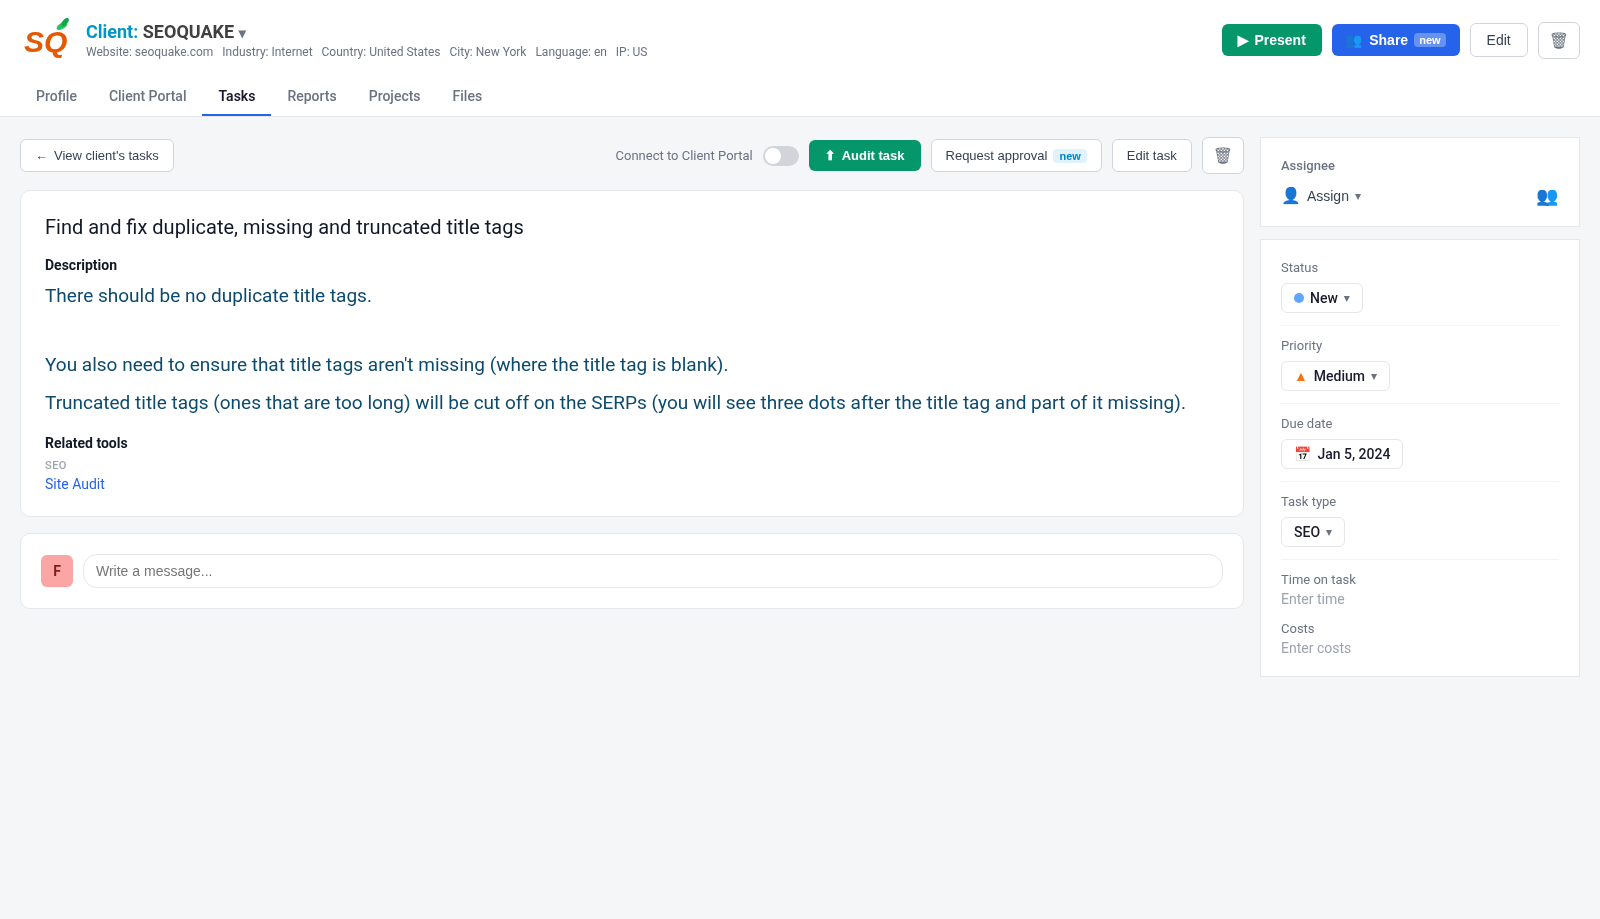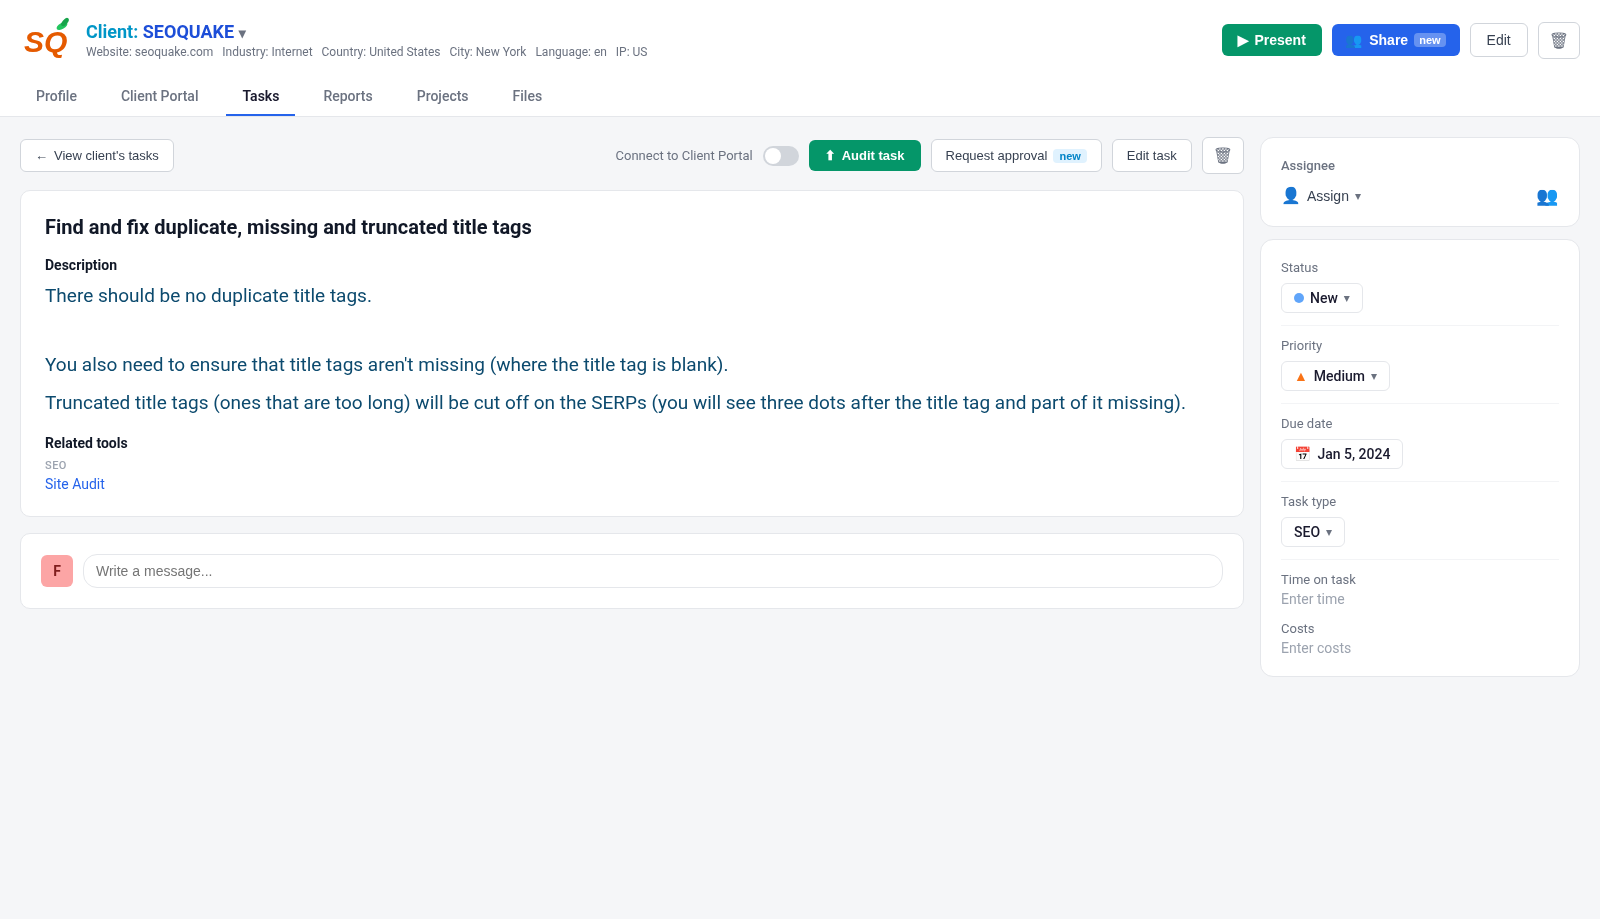--- a/index.html
+++ b/index.html
@@ -14,21 +14,21 @@
     .client-title span { color: #0096c7; font-weight: 700; }
     .client-meta { font-size: 12px; color: #6b7280; margin-top: 3px; }
     .header-actions { display: flex; align-items: center; gap: 10px; }
     .btn-present { background: #059669; color: #fff; border: none; border-radius: 6px; padding: 8px 16px; font-size: 14px; font-weight: 600; cursor: pointer; display: flex; align-items: center; gap: 6px; }
     .btn-share { background: #2563eb; color: #fff; border: none; border-radius: 6px; padding: 8px 14px; font-size: 14px; font-weight: 600; cursor: pointer; display: flex; align-items: center; gap: 6px; }
     .badge-new { background: rgba(255,255,255,0.3); border-radius: 4px; font-size: 11px; padding: 1px 5px; font-weight: 600; }
     .btn-edit { background: #fff; color: #374151; border: 1px solid #d1d5db; border-radius: 6px; padding: 8px 16px; font-size: 14px; font-weight: 500; cursor: pointer; }
     .btn-icon-sq { background: #fff; border: 1px solid #d1d5db; border-radius: 6px; padding: 8px 10px; cursor: pointer; color: #6b7280; font-size: 16px; }
 
     
-    .nav-tabs { display: flex; gap: 12px; }
+    .nav-tabs { display: flex; gap: 0; }
     .nav-tab { padding: 10px 16px; font-size: 14px; font-weight: 500; color: #6b7280; cursor: pointer; border-bottom: 2px solid transparent; text-decoration: none; }
     .nav-tab.active { color: #1a1a2e; border-bottom: 2px solid #2563eb; font-weight: 600; }
 
     
     .main { padding: 20px; display: flex; gap: 16px; }
 
     
     .task-area { flex: 1; min-width: 0; }
 
     
@@ -38,41 +38,41 @@
     .connect-label { font-size: 13px; color: #6b7280; }
     .toggle { width: 36px; height: 20px; background: #d1d5db; border-radius: 10px; position: relative; cursor: pointer; display: inline-block; }
     .toggle-knob { width: 16px; height: 16px; background: #fff; border-radius: 50%; position: absolute; top: 2px; left: 2px; transition: left 0.2s; }
     .btn-export { background: #059669; color: #fff; border: none; border-radius: 6px; padding: 8px 16px; font-size: 13px; font-weight: 600; cursor: pointer; display: flex; align-items: center; gap: 6px; }
     .btn-request { background: #fff; border: 1px solid #d1d5db; border-radius: 6px; padding: 8px 14px; font-size: 13px; color: #374151; cursor: pointer; display: flex; align-items: center; gap: 6px; font-weight: 500; }
     .badge-new2 { background: #e0f2fe; color: #0284c7; border-radius: 4px; font-size: 11px; padding: 1px 6px; font-weight: 600; }
     .btn-edit-task { background: #fff; border: 1px solid #d1d5db; border-radius: 6px; padding: 8px 14px; font-size: 13px; color: #374151; cursor: pointer; font-weight: 500; }
 
     
     .task-card { background: #fff; border-radius: 10px; border: 1px solid #e5e7eb; padding: 24px; margin-bottom: 16px; }
-    .task-title { font-size: 20px; font-weight: 700; color: #111827; margin-bottom: 18px; }
+    .task-title { font-size: 20px; font-weight: 400; color: #111827; margin-bottom: 18px; }
     .task-section-title { font-size: 14px; font-weight: 700; color: #111827; margin-bottom: 8px; }
     .task-description { font-size: 19px; color: #0c4a6e; line-height: 1.6; margin-bottom: 16px; }
     .task-description p { margin-bottom: 8px; }
     .related-tools-label { font-size: 11px; color: #9ca3af; font-weight: 500; margin-bottom: 4px; text-transform: uppercase; letter-spacing: 0.5px; }
     .tool-link { color: #2563eb; font-size: 14px; text-decoration: none; cursor: pointer; }
 
     
     .comments-card { background: #fff; border-radius: 10px; border: 1px solid #e5e7eb; padding: 20px; }
     .comments-tabs { display: flex; gap: 0; border-bottom: 1px solid #e5e7eb; margin-bottom: 16px; align-items: center; justify-content: space-between; }
     .comments-tab-left { display: flex; gap: 0; }
     .comments-tab { padding: 8px 0; margin-right: 20px; font-size: 15px; font-weight: 600; color: #9ca3af; cursor: pointer; border-bottom: 2px solid transparent; }
     .comments-tab.active { color: #111827; border-bottom: 2px solid #2563eb; }
     .comments-icon-btn { width: 32px; height: 32px; border: 1px solid #e5e7eb; border-radius: 6px; display: flex; align-items: center; justify-content: center; cursor: pointer; color: #6b7280; background: #fff; font-size: 16px; }
     .comment-input-row { display: flex; align-items: center; gap: 10px; }
     .avatar-f { width: 32px; height: 32px; border-radius: 6px; background: #fca5a5; display: flex; align-items: center; justify-content: center; font-weight: 700; font-size: 14px; color: #7f1d1d; flex-shrink: 0; }
     .comment-input { flex: 1; border: 1px solid #e5e7eb; border-radius: 14px; padding: 8px 12px; font-size: 14px; color: #9ca3af; background: #fff; outline: none; }
 
     
     .sidebar { width: 320px; flex-shrink: 0; }
-    .sidebar-card { background: #fff; border-radius: 13px; border: 1px solid #e5e7eb; padding: 20px; margin-bottom: 12px; }
+    .sidebar-card { background: #fff; border-radius: 0; border: 1px solid #e5e7eb; padding: 20px; margin-bottom: 12px; }
     .sidebar-section-title { font-size: 13px; color: #6b7280; font-weight: 500; margin-bottom: 12px; }
     .assign-btn { display: flex; align-items: center; gap: 6px; color: #374151; font-size: 14px; cursor: pointer; background: none; border: none; font-weight: 500; }
     .assign-row { display: flex; align-items: center; justify-content: space-between; }
     .assign-icon { color: #6b7280; font-size: 18px; cursor: pointer; }
 
     .status-label { font-size: 13px; color: #6b7280; margin-bottom: 8px; }
     .status-badge { display: inline-flex; align-items: center; gap: 6px; background: #fff; border: 1px solid #e5e7eb; border-radius: 6px; padding: 6px 12px; font-size: 14px; font-weight: 500; cursor: pointer; }
     .status-dot { width: 10px; height: 10px; border-radius: 50%; background: #60a5fa; }
     .chevron { font-size: 12px; color: #6b7280; }
 
@@ -106,21 +106,21 @@
 
           <text x="4" y="38" font-size="30" font-weight="900" fill="#e55a00" font-style="italic" font-family="Arial Black, sans-serif">SQ</text>
 
           <ellipse cx="42" cy="12" rx="6" ry="3" fill="#22c55e" transform="rotate(-30 42 12)"></ellipse>
           <ellipse cx="45" cy="8" rx="5" ry="2.5" fill="#16a34a" transform="rotate(-50 45 8)"></ellipse>
         </svg>
       </div>
       <div>
         <div class="client-title">
           <span>Client:</span>
-          <span style="color:#1d4ed8;">SEOQUAKE</span>
+          <span style="color:#404040;">SEOQUAKE</span>
           <span style="color:#6b7280; font-size:14px; cursor:pointer;">▾</span>
         </div>
         <div class="client-meta">
           <span>Website:</span> <span>seoquake.com</span> &nbsp;
           <span>Industry:</span> <span>Internet</span> &nbsp;
           <span>Country:</span> <span>United States</span> &nbsp;
           <span>City:</span> <span>New York</span> &nbsp;
           <span>Language:</span> <span>en</span> &nbsp;
           <span>IP:</span> <span>US</span>
         </div>

